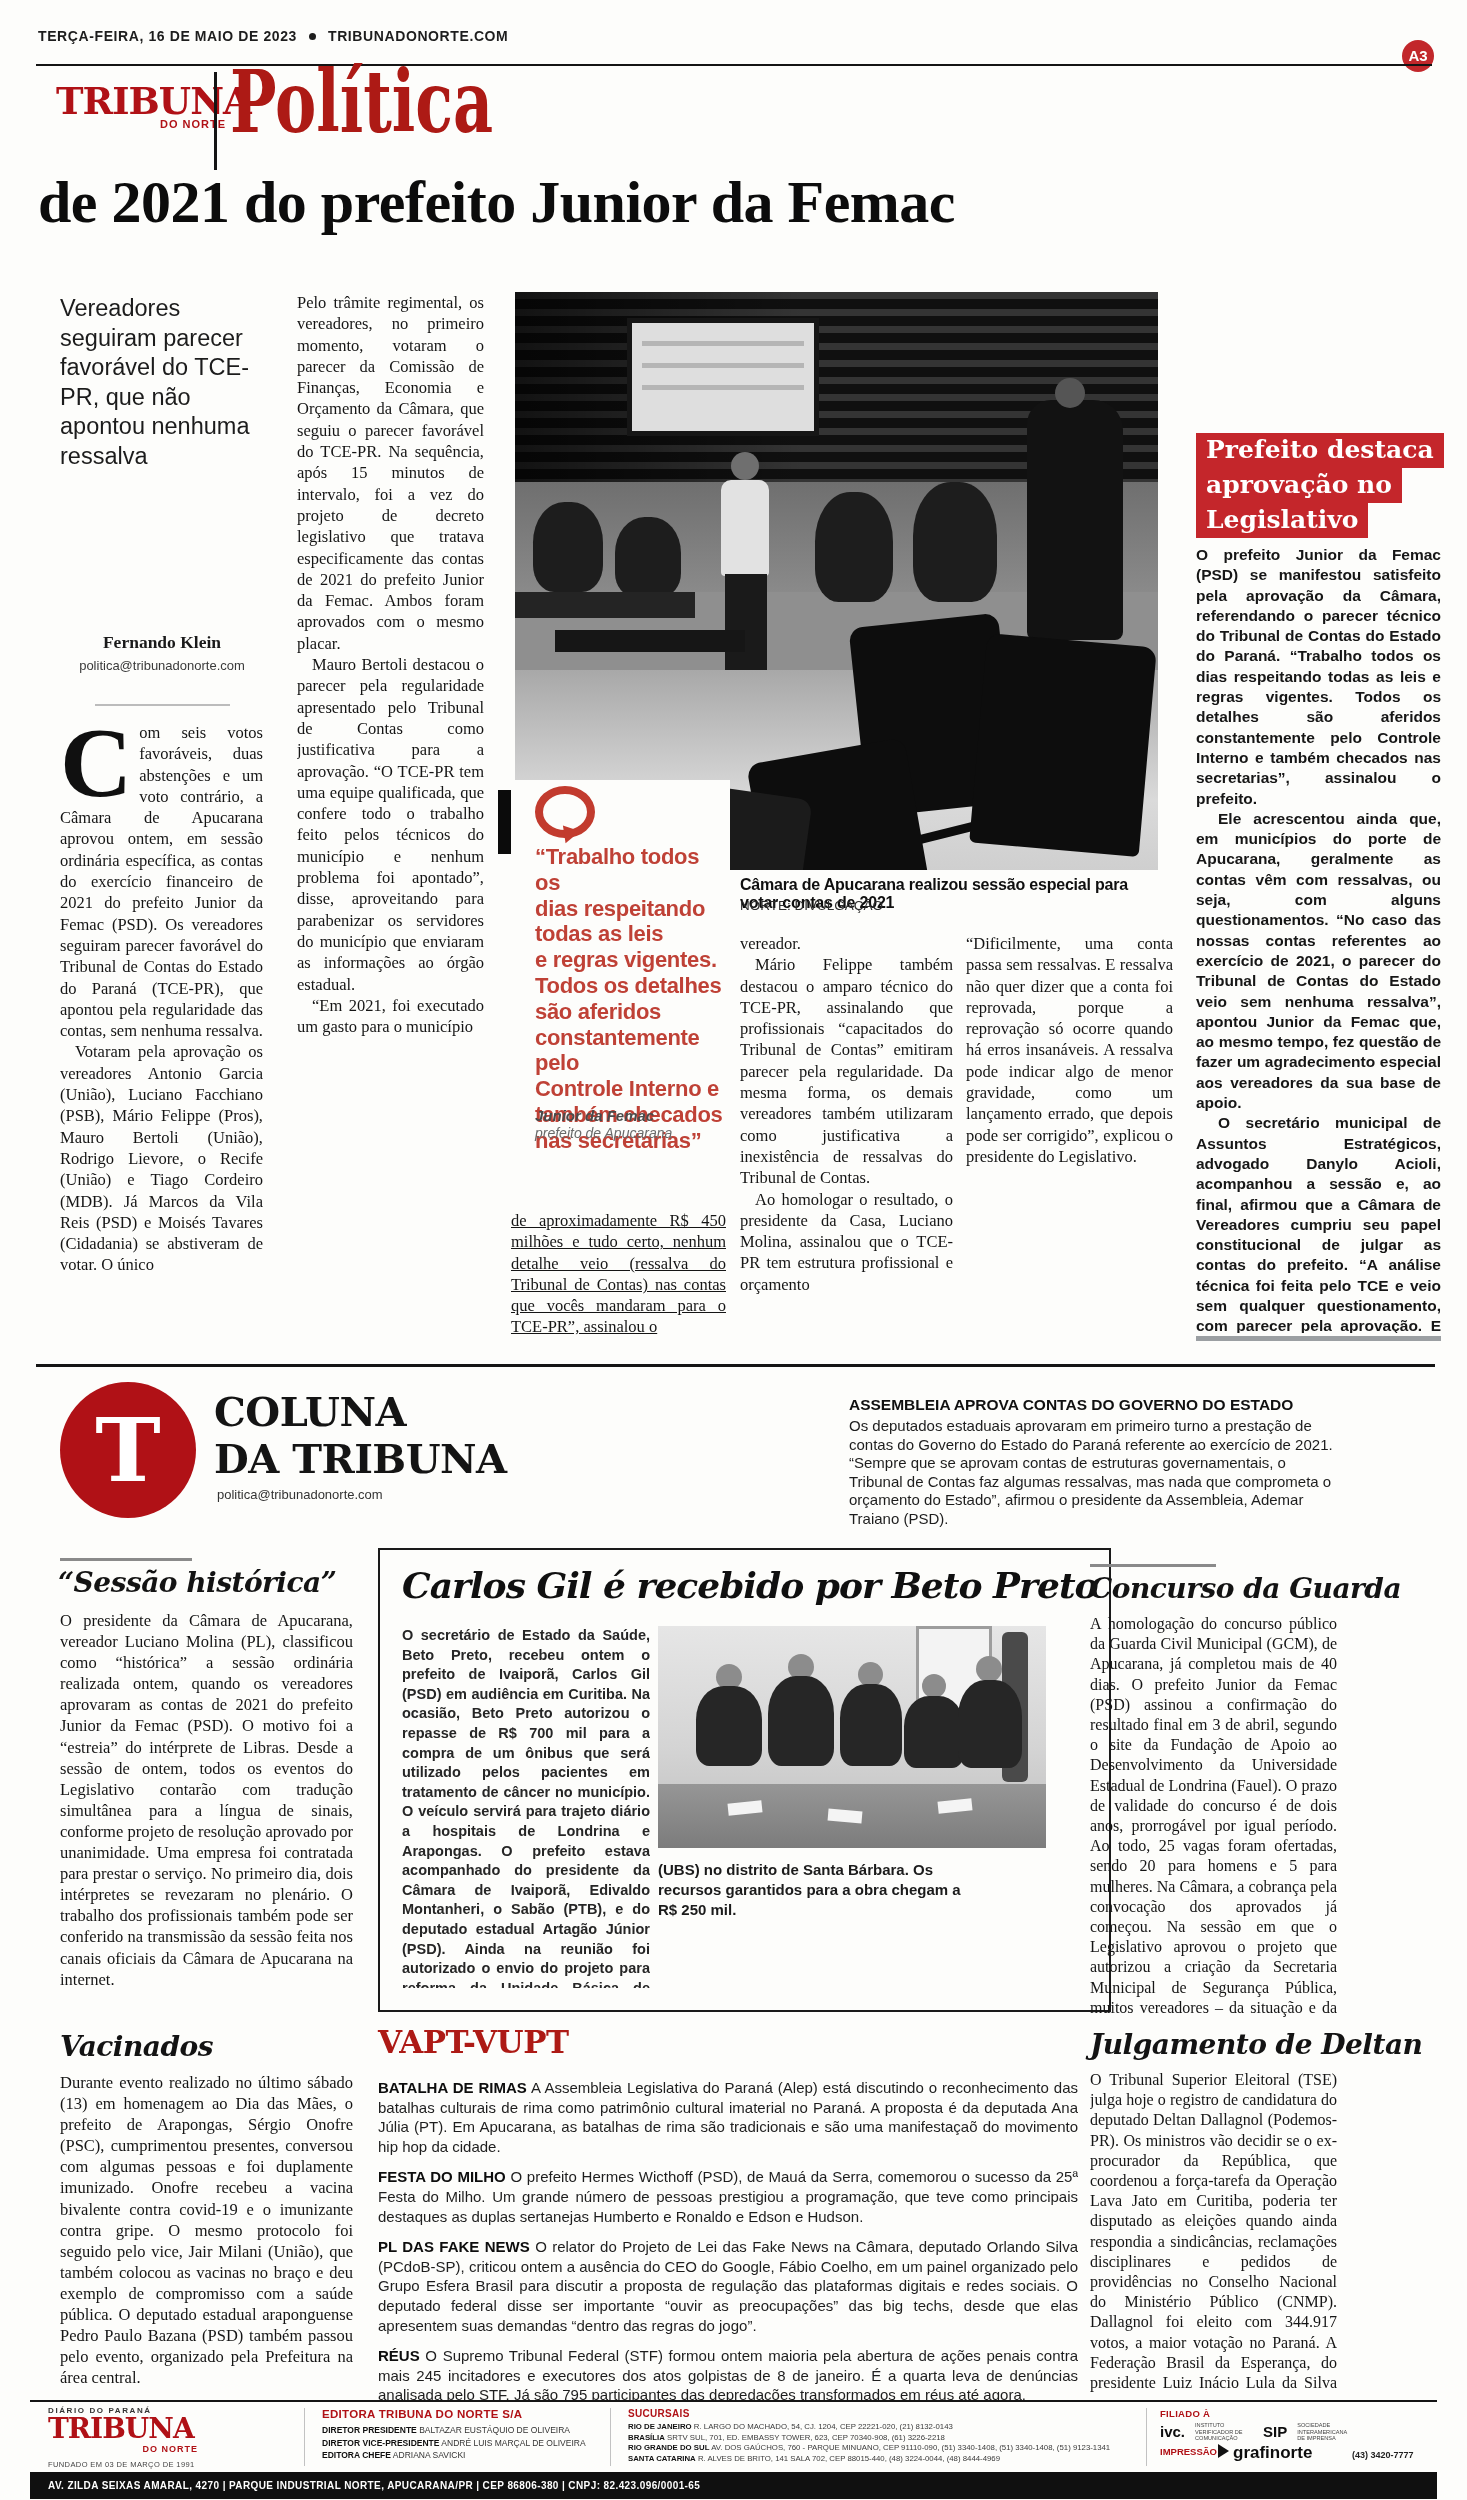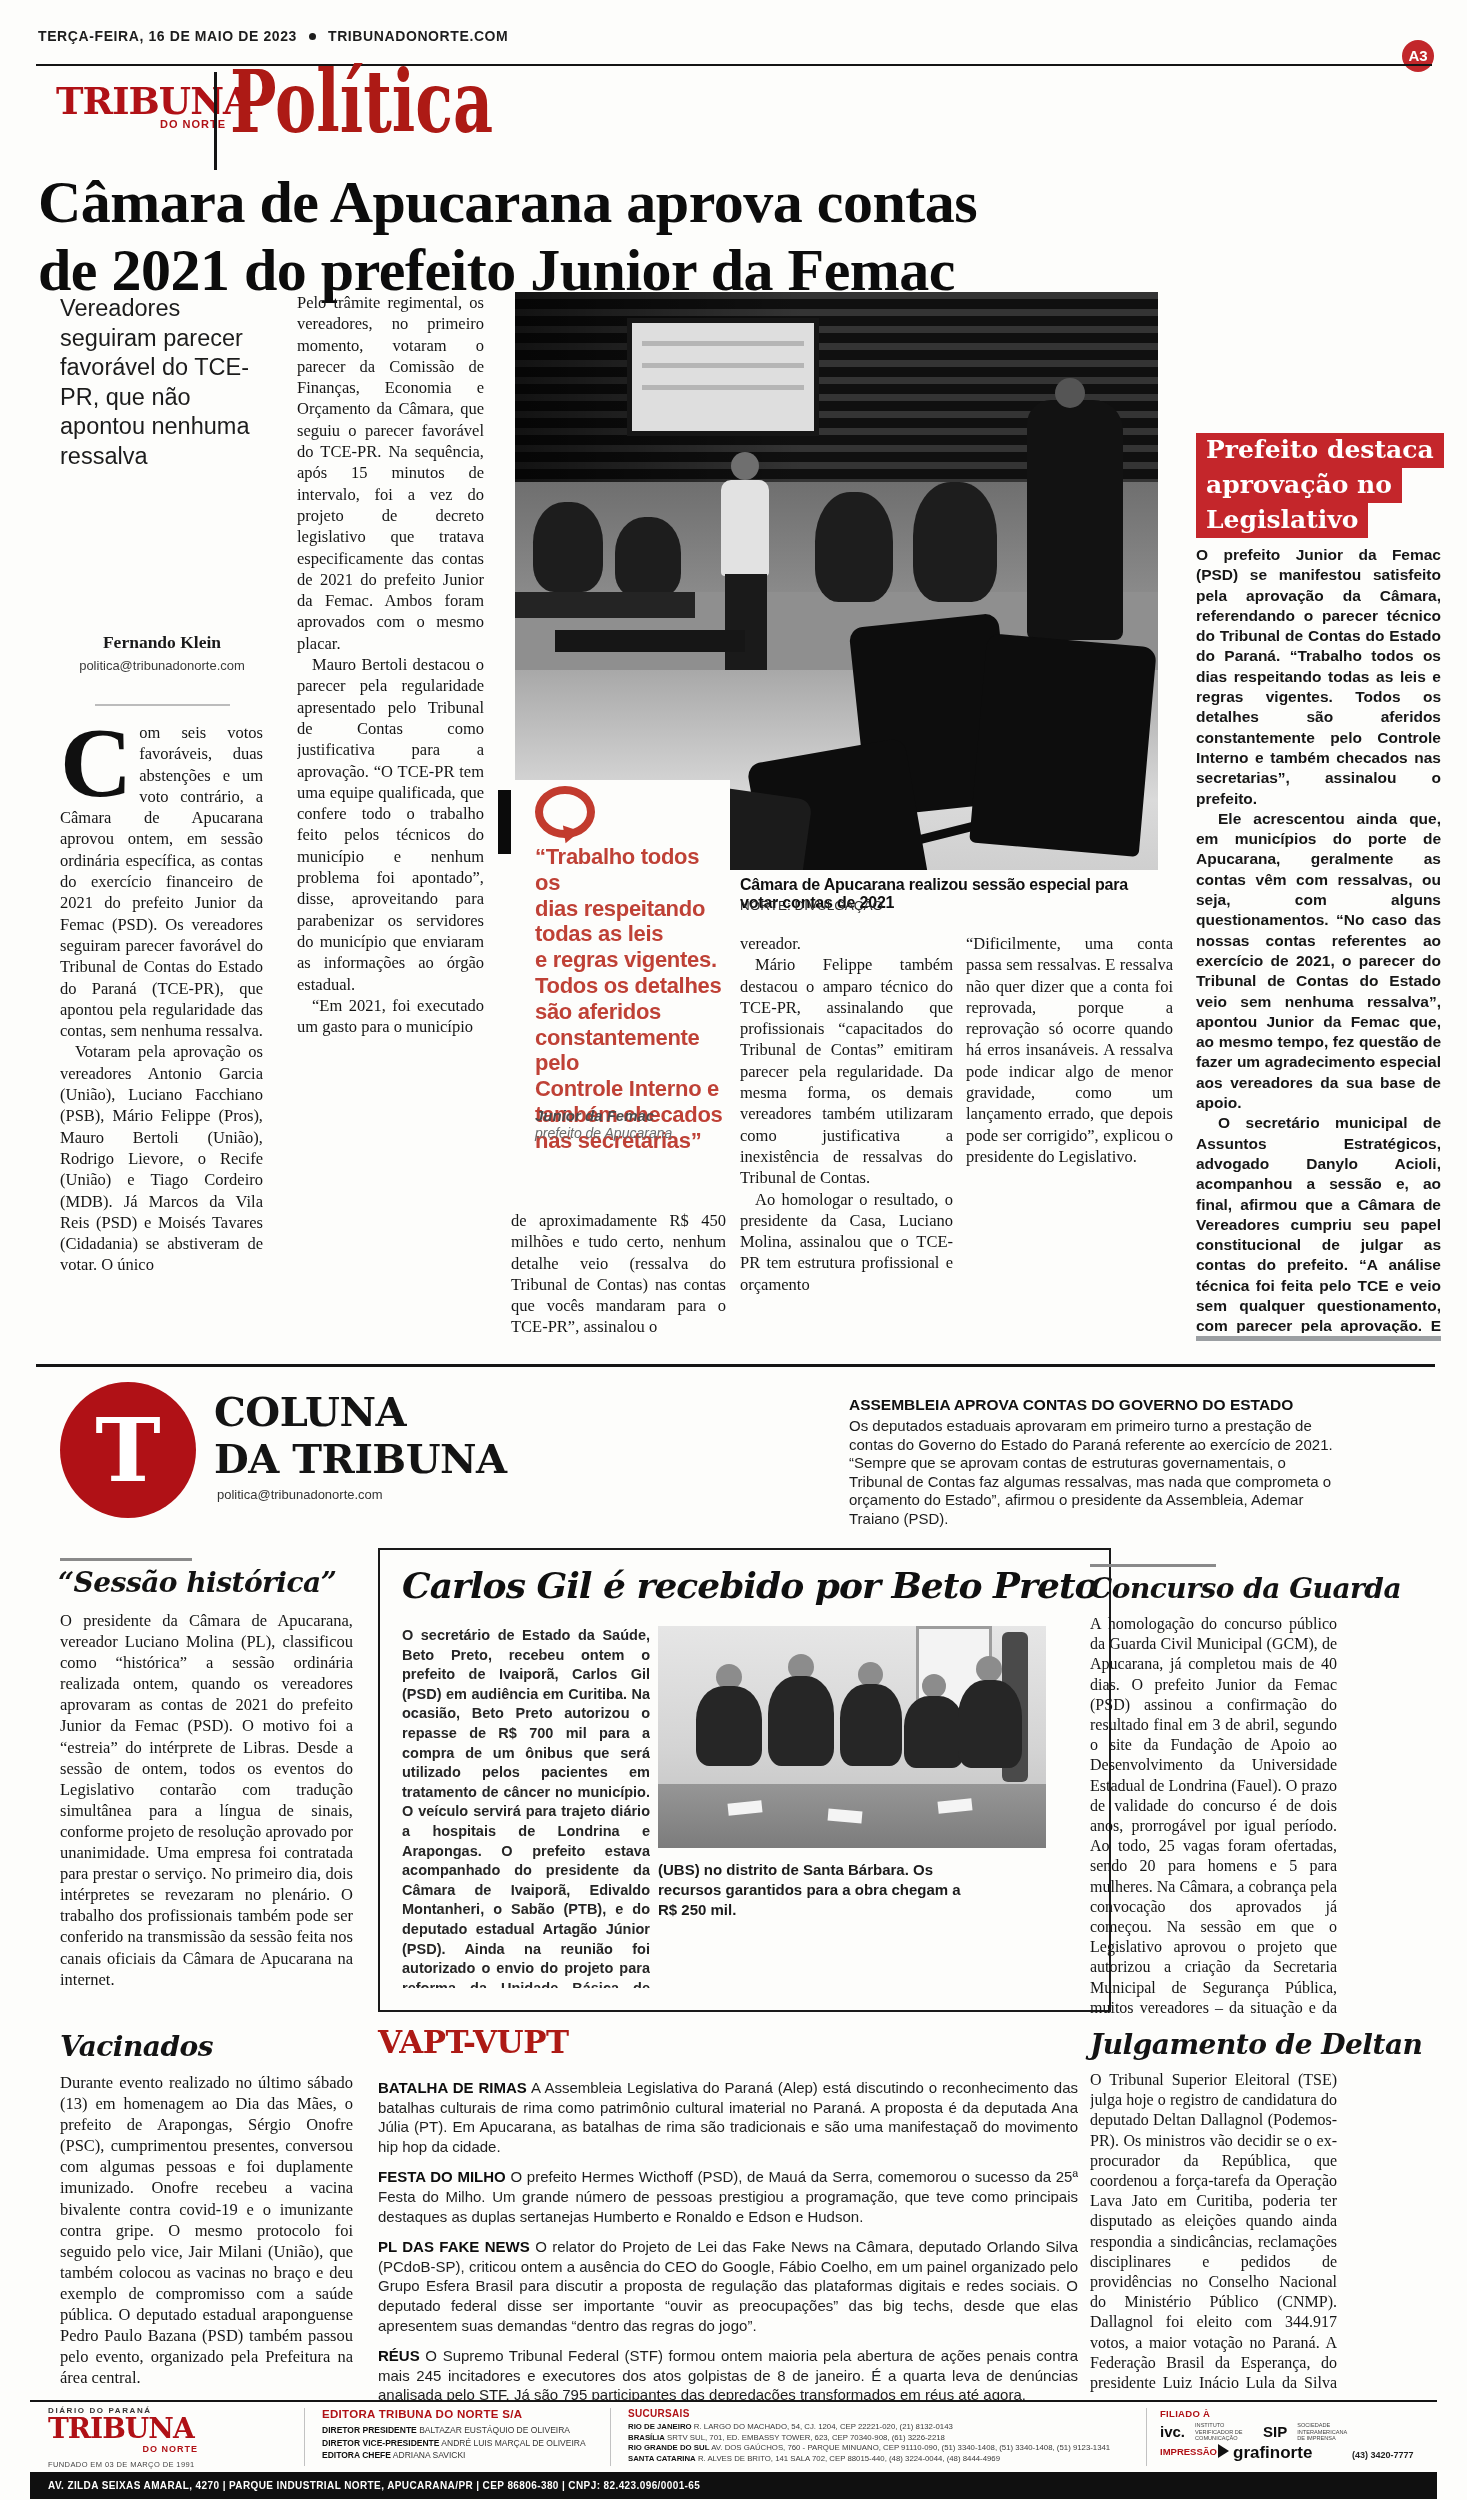--- a/index.html
+++ b/index.html
@@ -58,21 +58,21 @@
   
   .quotebox{left:498px;top:780px;width:232px;height:566px;background:#fdfdfb;}
   .q-tick{position:absolute;left:0;top:10px;width:13px;height:64px;background:#0b0b0b;}
   .q-bubble{position:absolute;left:37px;top:6px;width:44px;height:36px;border:8px solid #c23b2e;border-radius:50%;}
   .q-tail{position:absolute;left:62px;top:48px;width:0;height:0;border-left:8px solid transparent;border-right:10px solid transparent;
           border-top:16px solid #c23b2e;transform:rotate(18deg);}
   .q-text{position:absolute;left:37px;top:64px;width:190px;font:bold 22px/25.8px "Liberation Sans",sans-serif;
           color:#bf4136;letter-spacing:-.3px;white-space:pre-line;}
   .q-author{position:absolute;left:37px;top:327px;font:bold italic 15px "Liberation Sans",sans-serif;color:#4a4a4a;}
   .q-role{position:absolute;left:37px;top:345px;font:italic 14px "Liberation Sans",sans-serif;color:#6a6a6a;}
-  .q-cont{position:absolute;left:13px;top:430px;width:215px;height:132px;overflow:hidden;}
+  .q-cont{position:absolute;left:13px;top:430px;width:215px;height:132px;overflow:hidden;text-decoration:underline;}
 
   
   .caption1{left:740px;top:876px;width:430px;font:bold 16px "Liberation Sans",sans-serif;letter-spacing:-.2px;color:#0f0f0f;}
   .caption2{left:740px;top:898px;font:13.5px "Liberation Sans",sans-serif;color:#2c2c2c;}
 
   
   .sb-header{left:1196px;top:433px;width:260px;}
   .sb-header span{display:table;background:#c4262b;color:#fff;font:bold 25px/27px "DejaVu Serif",serif;
                   padding:3px 10px 5px 10px;}
   .sb-body{left:1196px;top:545px;width:245px;height:788px;overflow:hidden;
@@ -155,21 +155,20 @@
   <div class="abs page-badge">A3</div>
   <div class="abs rule-top"></div>
   <div class="abs mast">
     <div class="word">TRIBUNA</div>
     <div class="sub">DO NORTE</div>
   </div>
   <div class="abs vrule"></div>
   <div class="abs section-title">Política</div>
 
   <div class="abs headline">
-    <div>Câmara de Apucarana aprova contas</div>
     <div>de 2021 do prefeito Junior da Femac</div>
   </div>
 
   <div class="abs standfirst">Vereadores seguiram parecer favorável do TCE-PR, que não apontou nenhuma ressalva</div>
   <div class="abs byline">
     <div class="name">Fernando Klein</div>
     <div class="mail">politica@tribunadonorte.com</div>
   </div>
   <div class="abs byline-rule"></div>
   <div class="abs bodytext col1">

